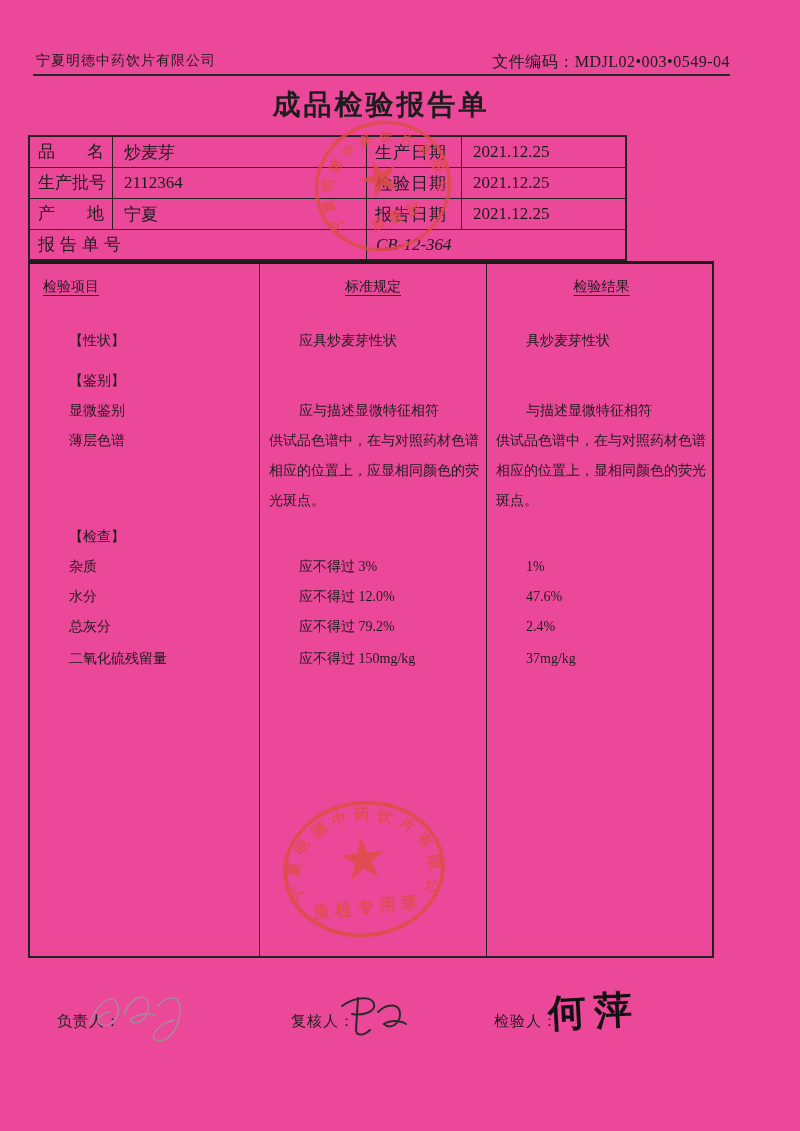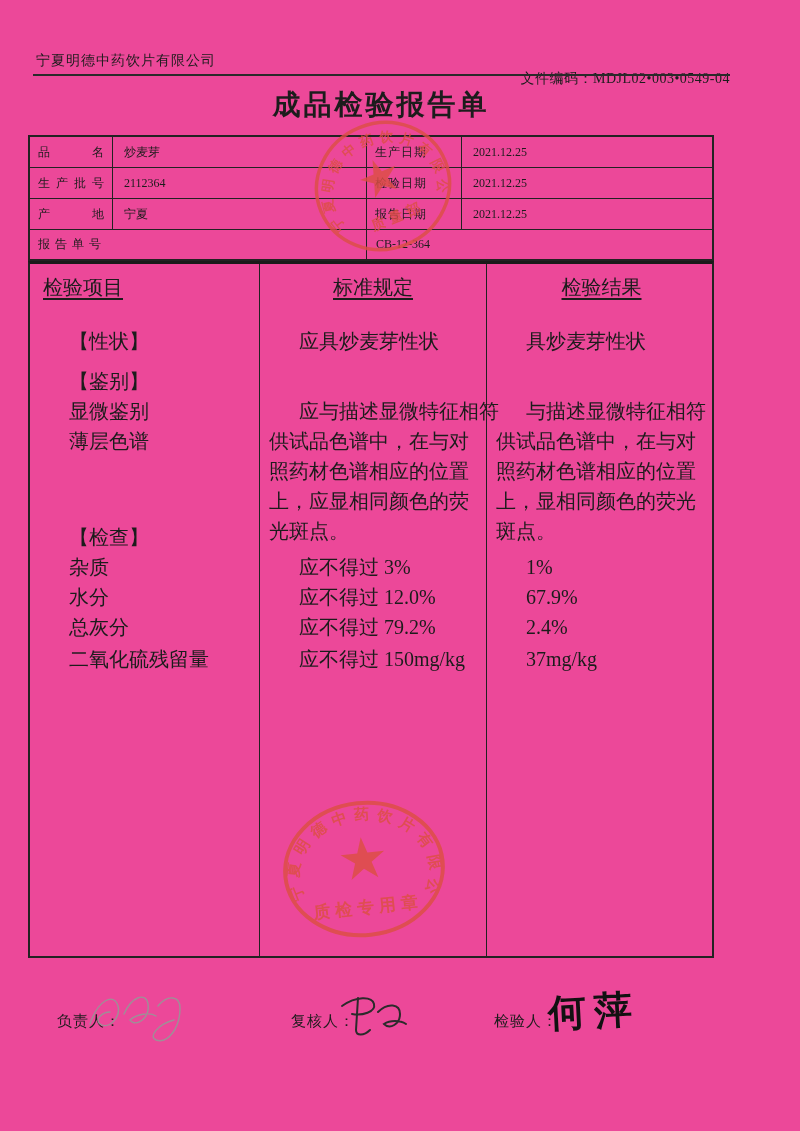--- a/index.html
+++ b/index.html
@@ -15,64 +15,64 @@
     background: #ec4899;
     overflow: hidden;
   }
   
   .company-name {
     position: absolute; left: 36px; top: 52px;
     font-size: 14px; letter-spacing: 1px;
   }
   .doc-code {
     position: absolute; right: 70px; top: 52px;
-    font-size: 14px; letter-spacing: 0.5px; margin-top: 18px;
+    font-size: 16px; letter-spacing: 0.5px;
   }
   .header-rule {
     position: absolute; left: 33px; right: 70px; top: 74px;
     border-top: 2px solid #2a2a2a;
   }
   .report-title {
     position: absolute; left: 0; top: 86px; width: 762px;
     text-align: center;
     font-size: 28px; font-weight: bold; letter-spacing: 3px;
   }
   
   .info-table {
     position: absolute; left: 28px; top: 135px;
-    width: 686px; height: 126px;
+    width: 599px; height: 126px;
     border: 2px solid #222;
     display: grid;
     grid-template-columns: 83px 254px 95px 1fr;
     grid-template-rows: 31px 31px 31px 1fr;
-    font-size: 12px;
+    font-size: 17px;
   }
   .info-table .cell {
     border-right: 1px solid #222;
     border-bottom: 1px solid #222;
     display: flex; align-items: center;
     padding: 0 8px;
     white-space: nowrap; overflow: hidden;
   }
   .info-table .cell.last-col { border-right: none; }
   .info-table .cell.last-row { border-bottom: none; }
   .info-table .lbl { text-align: justify; text-align-last: justify; display: block; }
   .info-table .cell.justify { display: block; line-height: 30px; }
   .info-table .cell.rlabel { letter-spacing: 1px; }
   .info-table .cell.value { padding-left: 11px; }
   .info-table .cell.date { padding-left: 11px; }
   .info-table .span2 { grid-column: 1 / 3; letter-spacing: 5px; }
-  .info-table .span34 { grid-column: 3 / 5; padding-left: 9px; }
+  .info-table .span34 { grid-column: 3 / 5; padding-left: 9px; font-style: italic; }
   
   .main-table {
     position: absolute; left: 28px; top: 261px;
     width: 686px; height: 697px;
     border: 2px solid #222;
     border-top: 3px solid #1a1a1a;
-    font-size: 20px;
+    font-size: 14px;
   }
   .col {
     position: absolute; top: 0; bottom: 0;
   }
   .col-1 { left: 0;    width: 230px; border-right: 1px solid #222; }
   .col-2 { left: 230px; width: 227px; border-right: 1px solid #222; }
   .col-3 { left: 457px; width: 229px; }
   .line {
     position: absolute; left: 0; right: 0;
     height: 30px; line-height: 30px;
@@ -184,21 +184,21 @@
       <div class="line" style="top:348px">应不得过 79.2%</div>
       <div class="line" style="top:380px">应不得过 150mg/kg</div>
     </div>
 
     <div class="col col-3">
       <div class="col-head">检验结果</div>
       <div class="line" style="top:62px">具炒麦芽性状</div>
       <div class="line" style="top:132px">与描述显微特征相符</div>
       <div class="para" style="top:162px">供试品色谱中，在与对照药材色谱相应的位置上，显相同颜色的荧光斑点。</div>
       <div class="line" style="top:288px">1%</div>
-      <div class="line" style="top:318px">67.9%</div>
+      <div class="line" style="top:318px">47.6%</div>
       <div class="line" style="top:348px">2.4%</div>
       <div class="line" style="top:380px">37mg/kg</div>
     </div>
   </div>
 
 
   <div class="sig-label resp">负责人：</div>
   <div class="sig-label review">复核人：</div>
   <div class="sig-label inspect">检验人：</div>
 

